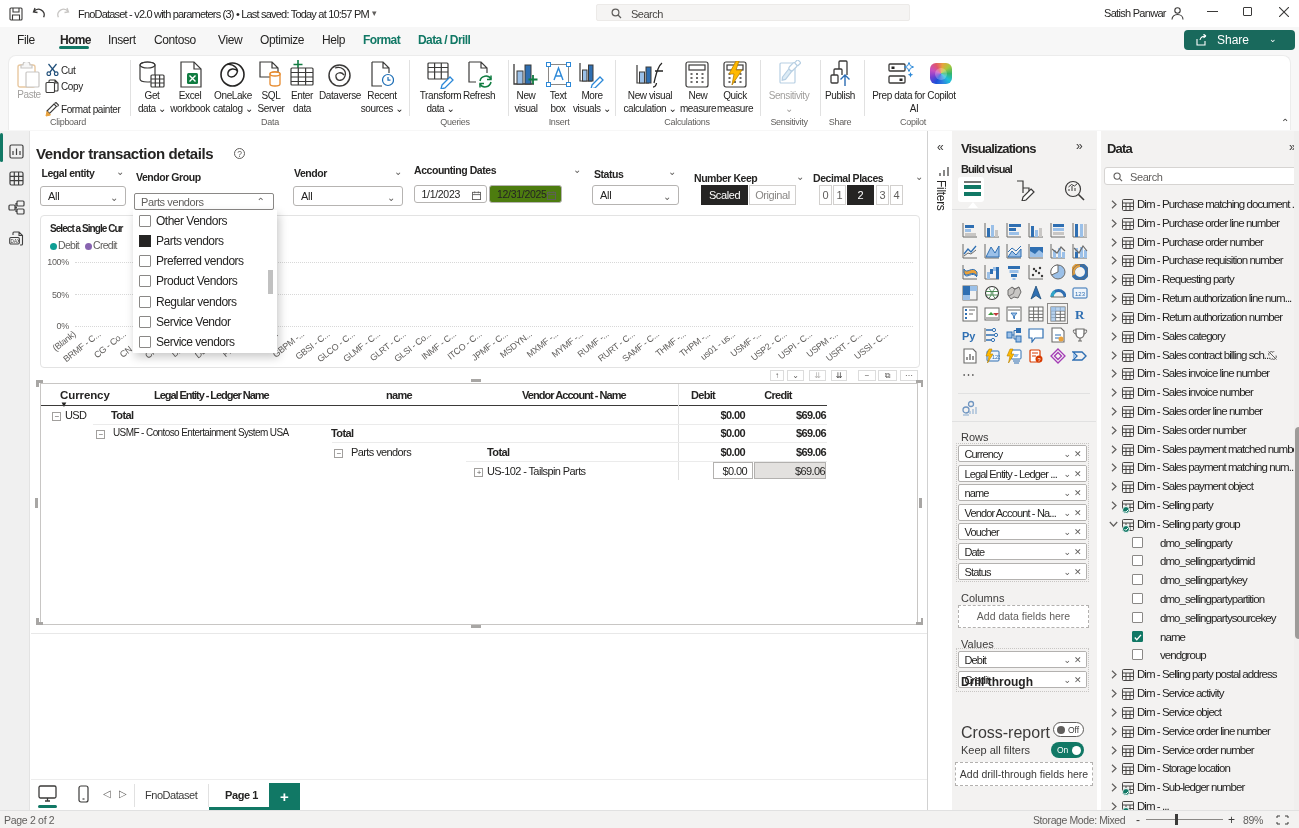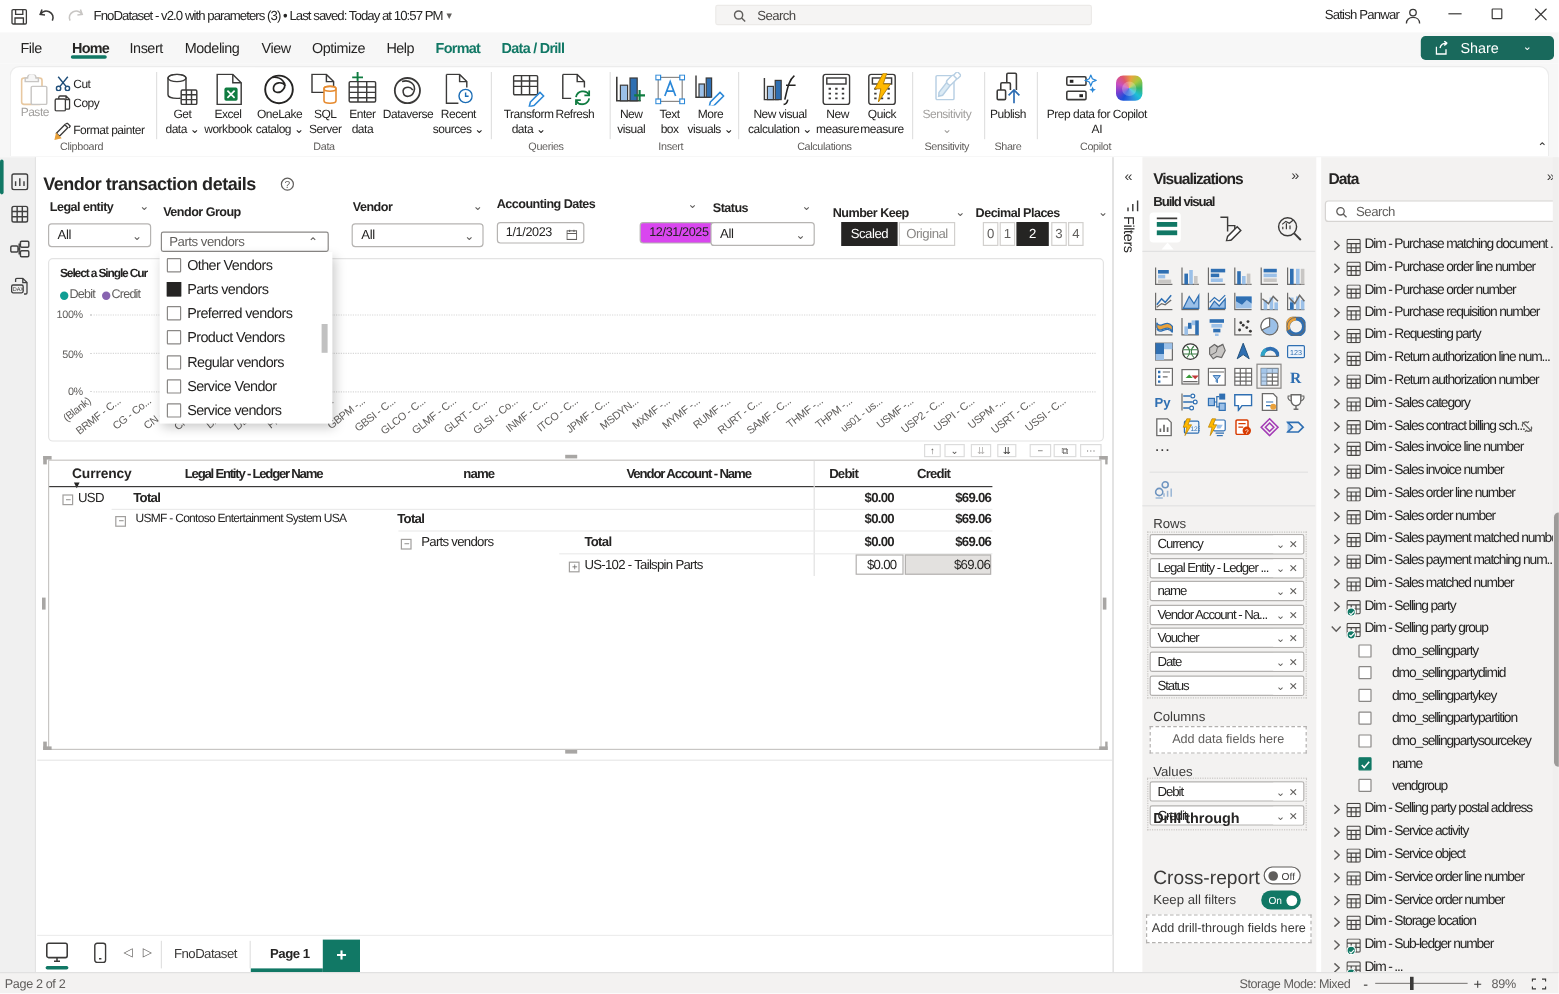--- a/index.html
+++ b/index.html
@@ -80,21 +80,21 @@
     <div class="abs" style="left:1243px;top:7px;width:9px;height:9px;border:1px solid #3b3a39;border-radius:1px;"></div>
     <svg class="abs" style="left:1279px;top:7px" width="10" height="10" viewBox="0 0 10 10" stroke="#3b3a39" stroke-width="1.1">
         <path d="M0 0 L10 10 M10 0 L0 10"></path>
       </svg>
   </div>
   <div id="menubar">
     <div class="menuitem" style="left:17px;">File</div>
     <div class="menuitem" style="left:60px;font-weight:bold;letter-spacing:-0.6px;">Home</div>
     <div class="abs" style="left:59px;top:19px;width:30px;height:2.5px;background:#117865;border-radius:2px;"></div>
     <div class="menuitem" style="left:108px;">Insert</div>
-    <div class="menuitem" style="left:154px;">Modeling</div>
+    <div class="menuitem" style="left:154px;">Contoso</div>
     <div class="menuitem" style="left:218px;">View</div>
     <div class="menuitem" style="left:260px;">Optimize</div>
     <div class="menuitem" style="left:322px;">Help</div>
     <div class="menuitem" style="left:363px;font-weight:bold;color:#117865;letter-spacing:-0.6px;">Format</div>
     <div class="menuitem" style="left:418px;font-weight:bold;color:#117865;letter-spacing:-0.6px;">Data / Drill</div>
 
     <div class="abs" style="left:1184px;top:3px;width:111px;height:20px;background:#19695c;border-radius:4px;">
       <svg class="abs" style="left:12px;top:4px" width="13" height="12" viewBox="0 0 13 12" fill="none" stroke="#fff" stroke-width="1.1">
         <path d="M1 5 v6 h8 v-4"></path>
           <path d="M4 6 c0.5-2.5 2.5-4 6-4 M10 2 l-2.5-1.8 M10 2 l-2.5 1.8" stroke-linejoin="round"></path>
@@ -311,21 +311,21 @@
     <div class="sbox" style="left:262px;top:55px;width:110px;">All<span class="abs" style="right:7px;top:2px;font-size:10px;color:#605e5c;">⌄</span></div>
     <div class="slabel" style="left:383px;top:33px;">Accounting Dates</div>
     <div class="chev" style="left:542px;top:33px;">⌄</div>
     <div class="abs" style="left:382.5px;top:53.5px;width:73px;height:18px;background:#fff;border:1px solid #b6b4b2;border-radius:3px;">
         <div class="abs" style="left:7px;top:2.5px;font-size:10.5px;letter-spacing:-0.3px;">1/1/2023</div>
         <svg class="abs" style="right:5px;top:5px" width="9" height="9" viewBox="0 0 10 10" fill="none" stroke="#605e5c" stroke-width="1">
           <rect x="0.5" y="1.5" width="9" height="8"></rect>
           <path d="M0.5 4 h9 M3 0.5 v2 M7 0.5 v2"></path>
         </svg>
       </div>
-    <div class="abs" style="left:458px;top:53.5px;width:95px;height:18px;background:#d946ef;border:1px solid #b6b4b2;border-radius:3px;margin-left:44px;">
+    <div class="abs" style="left:458px;top:53.5px;width:73px;height:18px;background:#4d7c0f;border:1px solid #b6b4b2;border-radius:3px;">
         <div class="abs" style="left:7px;top:2.5px;font-size:10.5px;letter-spacing:-0.3px;">12/31/2025</div>
         <svg class="abs" style="right:5px;top:5px" width="9" height="9" viewBox="0 0 10 10" fill="none" stroke="#605e5c" stroke-width="1">
           <rect x="0.5" y="1.5" width="9" height="8"></rect>
           <path d="M0.5 4 h9 M3 0.5 v2 M7 0.5 v2"></path>
         </svg>
       </div>
     <div class="slabel" style="left:563px;top:37px;">Status</div>
     <div class="chev" style="left:637px;top:35px;">⌄</div>
     <div class="sbox" style="left:561px;top:54px;width:87px;">All<span class="abs" style="right:7px;top:2px;font-size:10px;color:#605e5c;">⌄</span></div>
     <div class="slabel" style="left:663px;top:41px;">Number Keep</div>
@@ -919,21 +919,21 @@
         <div class="txt">Dim - Sales payment matching num...</div>
       </div>
     <div class="drow" style="top:347.1px;">
         <svg class="abs" style="left:10px;top:4px" width="6" height="9" viewBox="0 0 6 9" fill="none" stroke="#605e5c" stroke-width="1.2">
           <path d="M1 0.8 L5 4.5 L1 8.2"></path>
         </svg>
         <svg class="abs" style="left:21px;top:3px" width="12" height="12" viewBox="0 0 12 12" fill="none" stroke="#484644" stroke-width="1">
           <rect x="0.5" y="0.5" width="11" height="11" rx="1"></rect>
           <path d="M0.5 4 h11 M0.5 7.5 h11 M4 4 v7.5 M8 4 v7.5"></path>
         </svg>
-        <div class="txt">Dim - Sales matched number</div>
+        <div class="txt">Dim - Sales payment object</div>
       </div>
     <div class="drow" style="top:366.0px;">
         <svg class="abs" style="left:10px;top:4px" width="6" height="9" viewBox="0 0 6 9" fill="none" stroke="#605e5c" stroke-width="1.2">
           <path d="M1 0.8 L5 4.5 L1 8.2"></path>
         </svg>
         <svg class="abs" style="left:21px;top:3px" width="12" height="12" viewBox="0 0 12 12" fill="none" stroke="#484644" stroke-width="1">
           <rect x="0.5" y="0.5" width="11" height="11" rx="1"></rect>
           <path d="M0.5 4 h11 M0.5 7.5 h11 M4 4 v7.5 M8 4 v7.5"></path>
         </svg>
         <div class="abs" style="left:21px;top:9px;width:8px;height:8px;border-radius:50%;background:#117865;border:1px solid #fff;"></div>

